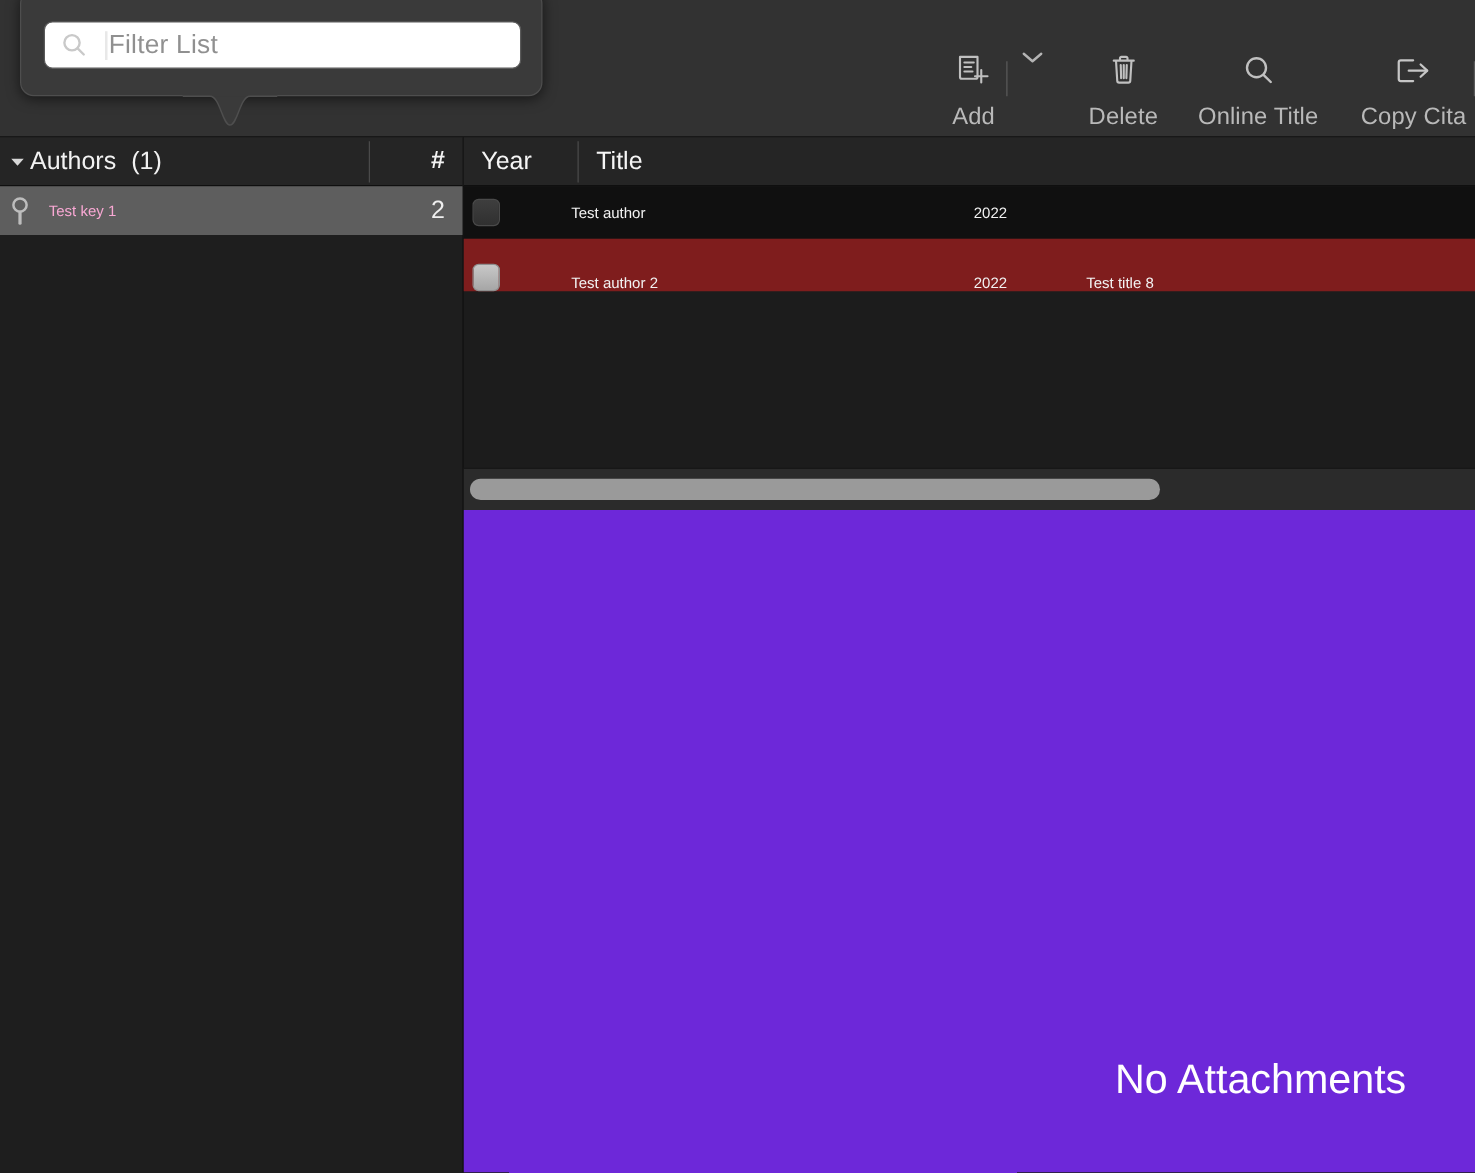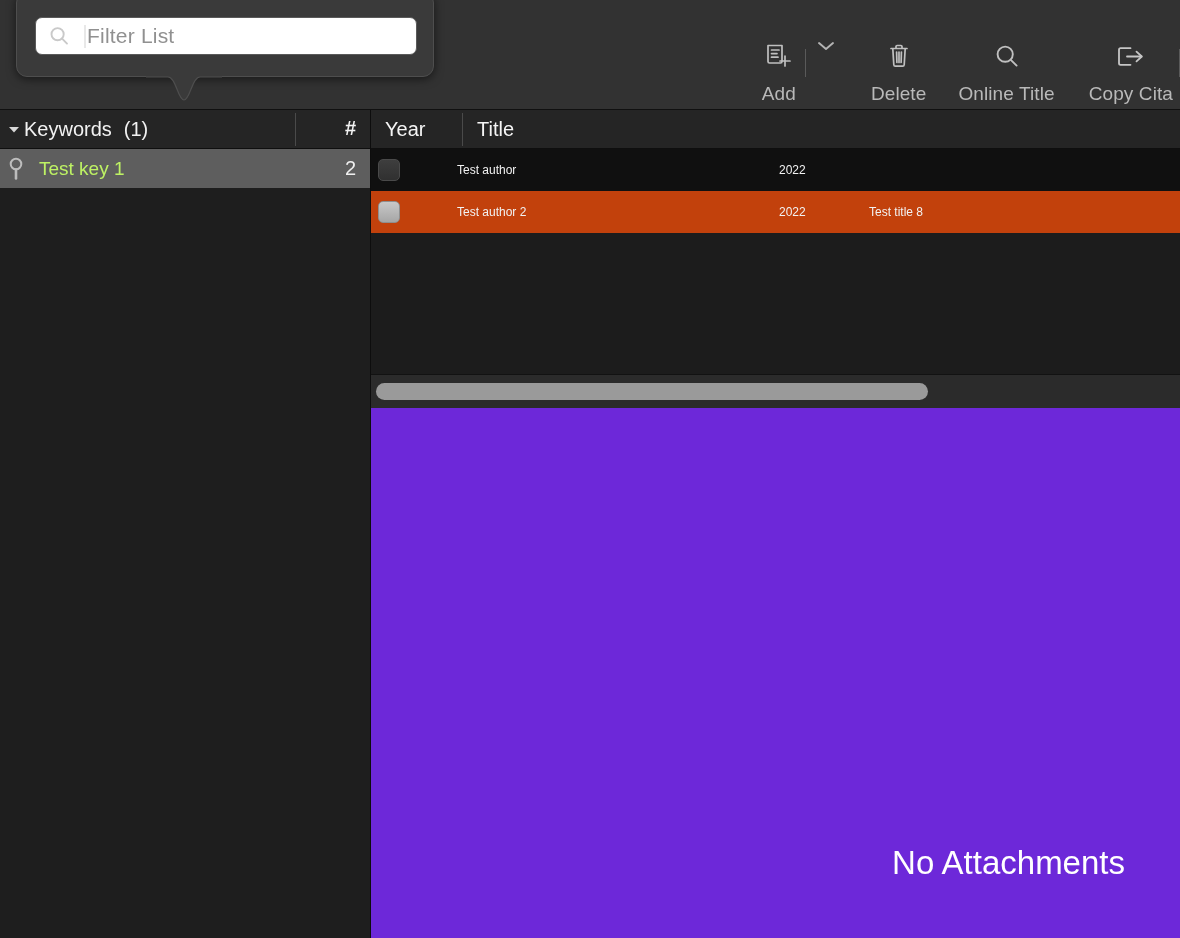--- a/index.html
+++ b/index.html
@@ -80,21 +80,21 @@
   .sb-title { font-size:20px; color:#f2f2f2; margin-left:2px; }
   .sb-count { font-size:20px; color:#f2f2f2; margin-left:12px; }
   .sb-colsep { position:absolute; left:295px; top:3px; width:1px; height:33px; background:#4a4a4a; }
   .sb-hash { position:absolute; right:14px; top:7px; font-size:20px; color:#f2f2f2; font-weight:bold; }
 
   .kw-row {
     position:relative; height:39px; background:#5e5e5e;
     display:flex; align-items:center;
   }
   .kw-icon { width:32px; display:flex; align-items:center; justify-content:center; }
-  .kw-label { font-size:19px; color:#bef264; margin-left:7px; }
+  .kw-label { font-size:12px; color:#f9a8d4; margin-left:7px; }
   .kw-count { position:absolute; right:14px; font-size:20px; color:#efefef; }
 
   
   .table-panel {
     position:absolute; left:371px; top:110px; width:809px; height:298px;
     background:#1c1c1c;
   }
   .th-row {
     display:flex; height:39px; background:#252525;
     border-bottom:1px solid #0f0f0f;
@@ -105,21 +105,21 @@
     font-size:20px; color:#f5f5f5; position:relative;
     padding-left:14px;
   }
   .th-sep { position:absolute; top:3px; width:1px; height:33px; background:#4a4a4a; }
   .th-sort { position:absolute; right:20px; top:13px; }
 
   .tr {
     display:flex; align-items:center; height:42px; position:relative;
     font-size:12px;
   }
-  .tr.sel { background:#c2410c; }
+  .tr.sel { background:#7f1d1d;align-items:flex-end; }
   .tr.unsel { background:#101010; }
   .cb {
     width:22px; height:22px; border-radius:5px;
   }
   .cb-unsel { background:linear-gradient(#3e3e3e,#303030); border:1px solid #4a4a4a; }
   .cb-sel  { background:linear-gradient(#c8c8c8,#a6a6a6); border:1px solid #8f8f8f; }
   .cell { white-space:nowrap; overflow:hidden; }
   .cell-authors { color:#f2f2f2; }
   .cell-year { color:#f2f2f2; }
   .cell-title { color:#f2f2f2; }
@@ -229,21 +229,21 @@
   </div>
 
   <div class="sidebar">
 
     <div class="sb-header">
       <div class="sb-disc">
         <svg width="12" height="10" viewBox="0 0 12 10">
           <polygon points="1,3 11,3 6,8.5" fill="#d8d8d8"></polygon>
         </svg>
       </div>
-      <span class="sb-title">Keywords</span>
+      <span class="sb-title">Authors</span>
       <span class="sb-count">(1)</span>
       <div class="sb-colsep"></div>
       <span class="sb-hash">#</span>
     </div>
 
     <div class="kw-row">
       <div class="kw-icon">
         <svg width="18" height="26" viewBox="0 0 18 26" fill="none" stroke="#bdbdbd" stroke-width="2">
           <circle cx="9" cy="8" r="5.3"></circle>
           <line x1="9" y1="13.6" x2="9" y2="22.5" stroke-linecap="round" stroke-width="2.6"></line>

